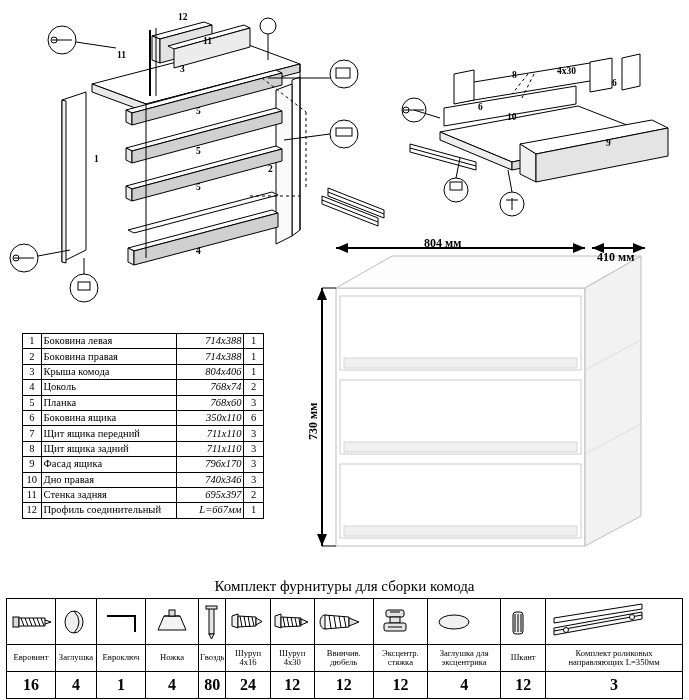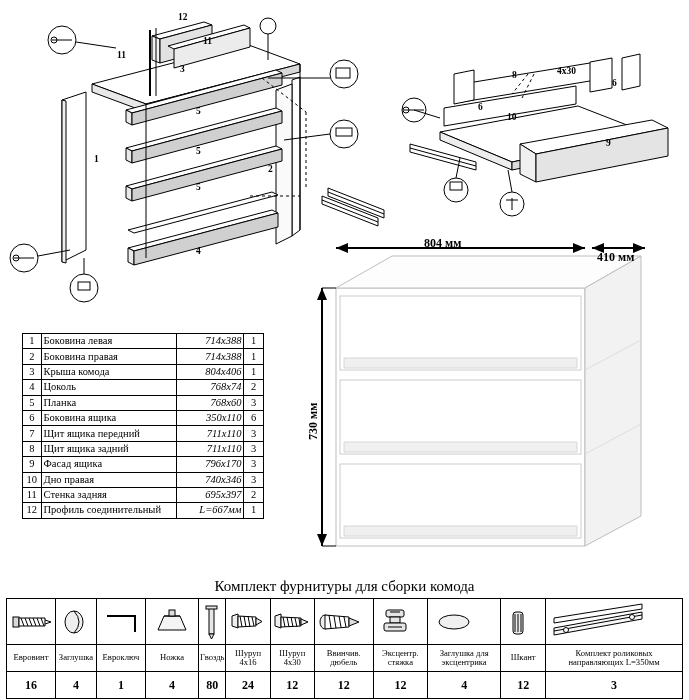--- a/index.html
+++ b/index.html
@@ -33,21 +33,21 @@
     font-size:15px;
   }
   .kit-table{
     position:absolute;left:6px;top:598px;width:677px;
     border-collapse:collapse;font-size:8.6px;
     font-family:"Liberation Serif", serif;
   }
   .kit-table td{border:1px solid #000;text-align:center;vertical-align:middle;}
   .kit-table tr.icons td{height:45px;padding:0;}
   .kit-table tr.labels td{height:26px;padding:0 1px;line-height:9.5px;border-radius:11px;}
-  .kit-table tr.counts td{height:24px;font-size:12px;font-weight:bold;}
+  .kit-table tr.counts td{height:24px;font-size:16px;font-weight:bold;}
 
   
   .dim{position:absolute;font-size:12px;font-weight:bold;font-family:"Liberation Serif", serif;}
   .dim-v{transform:rotate(-90deg);transform-origin:left top;}
 
   .lbl{position:absolute;font-size:9.5px;font-family:"Liberation Serif", serif;}
   .lbl-b{font-weight:bold;}
 </style>
 </head>
 <body>

